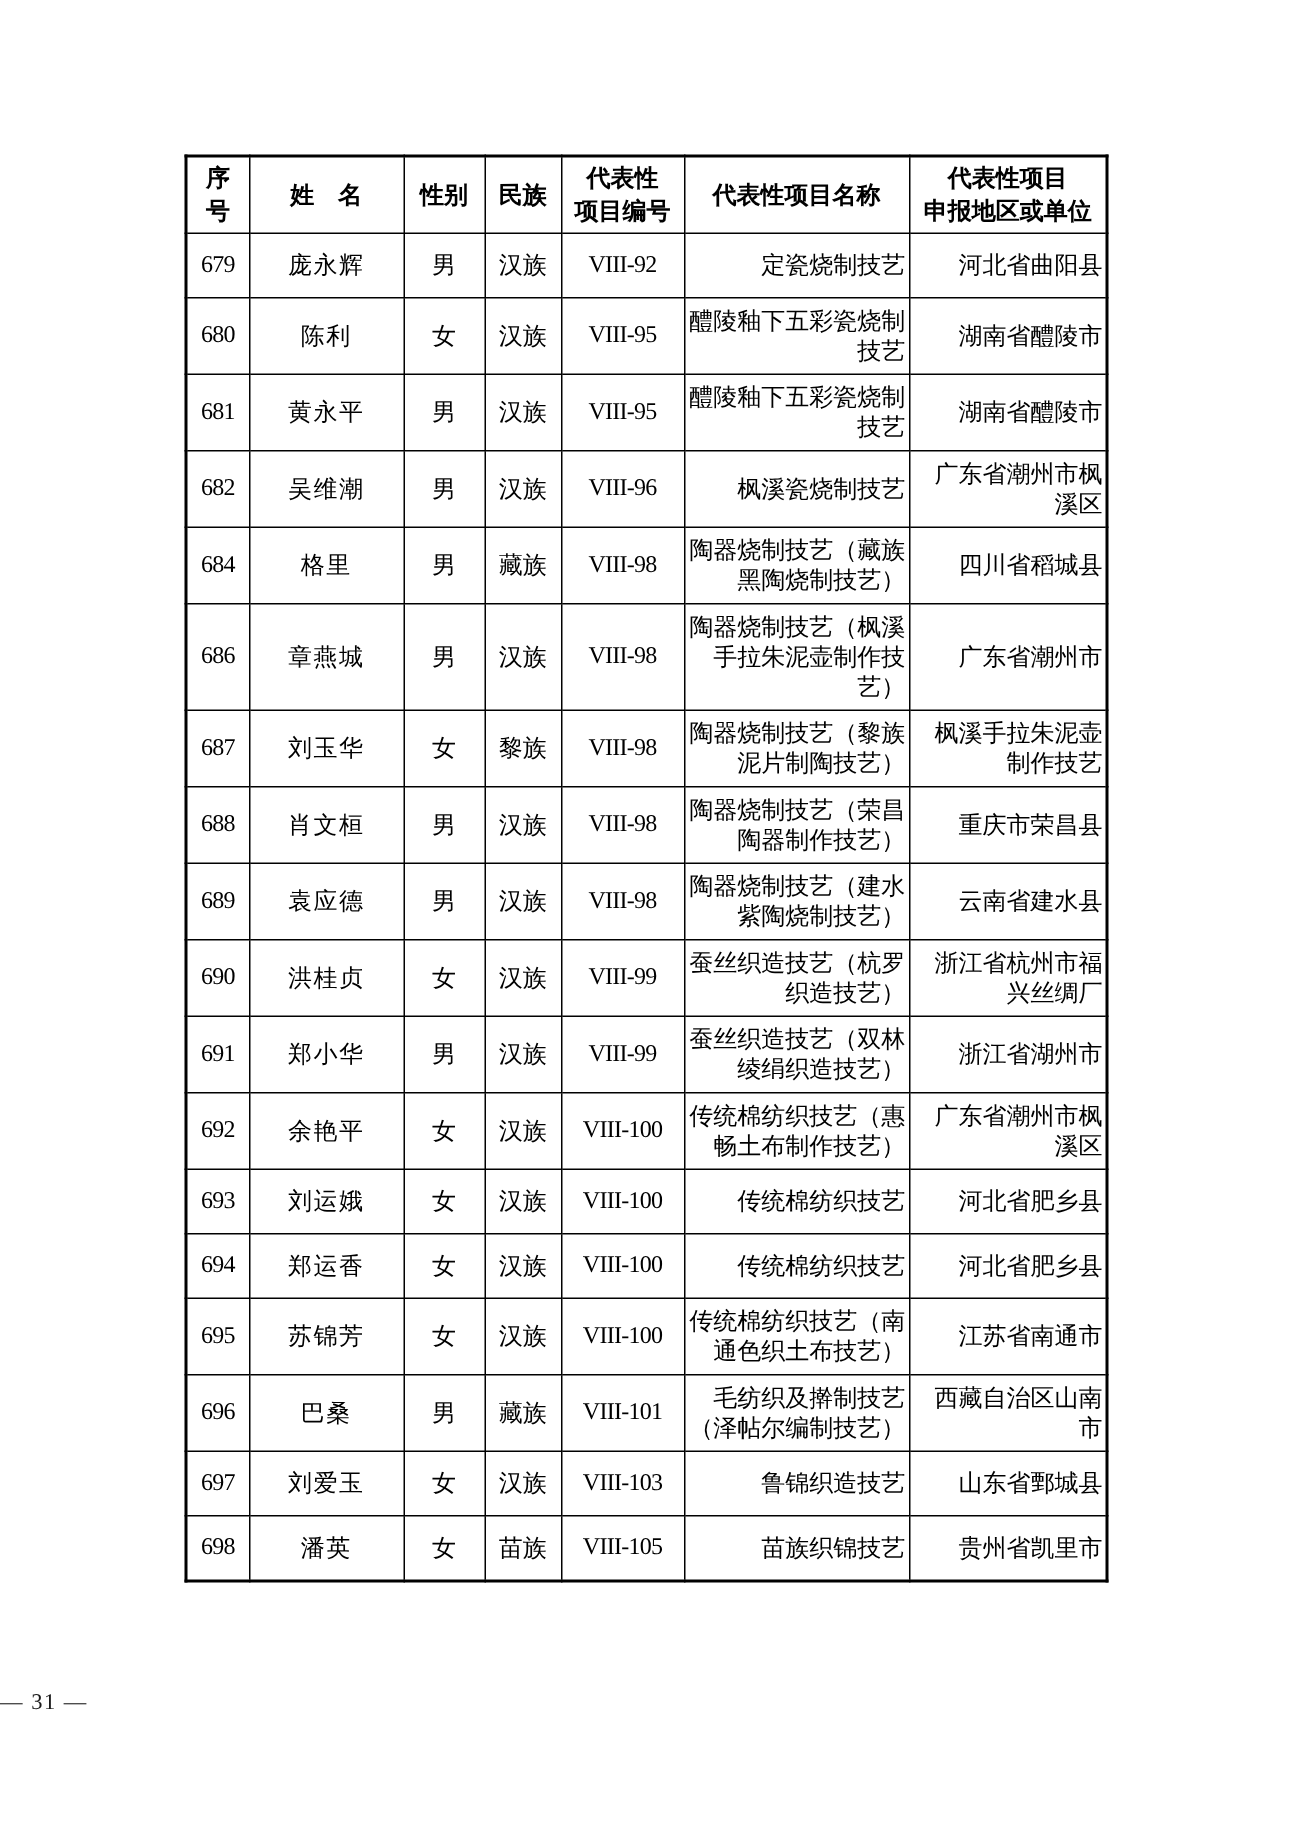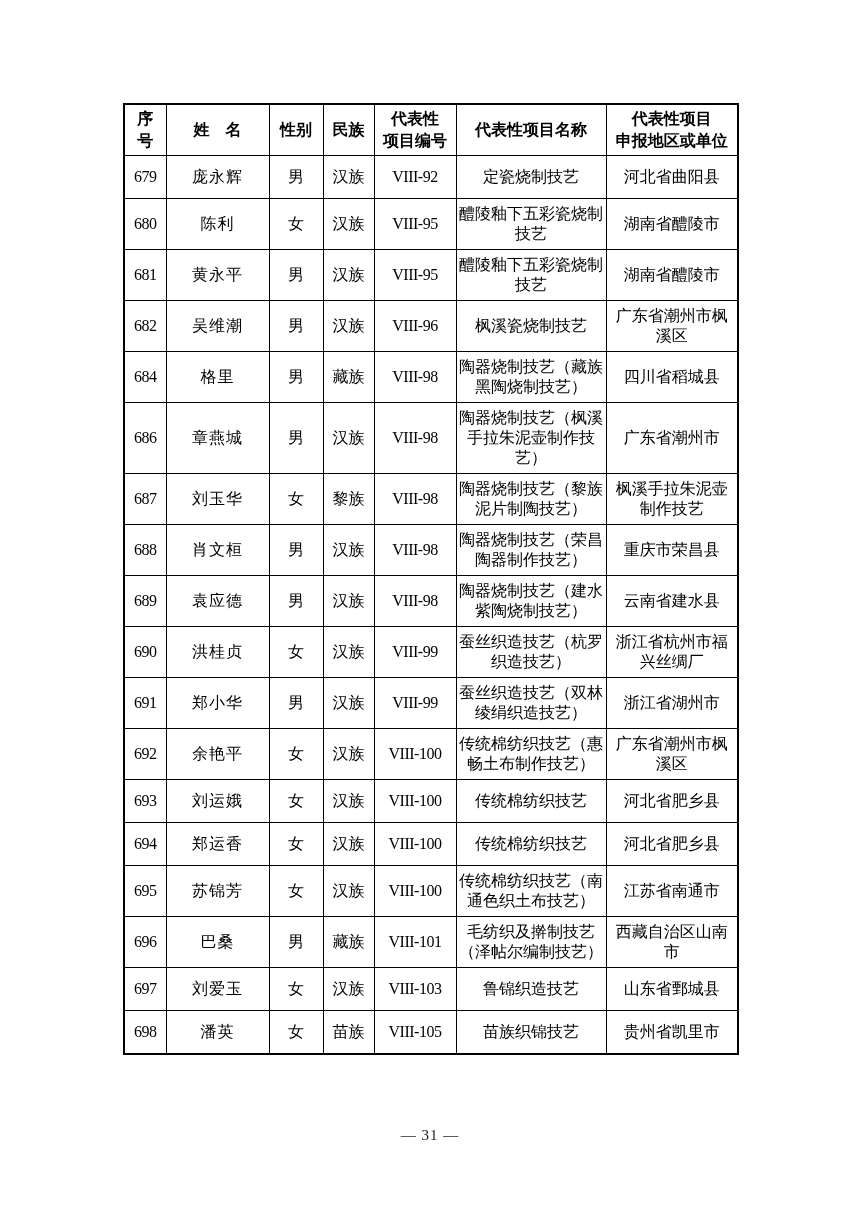--- a/index.html
+++ b/index.html
@@ -37,33 +37,33 @@
   }
   table.inheritors td {
     font-size: 16px;
     line-height: 20px;
     padding: 5px 2px;
     height: 32px;
     vertical-align: middle;
     word-break: break-all;
   }
   td.cell-center { text-align: center; }
-  td.cell-left   { text-align: center; padding-left: 8px; padding-right: 2px; }
+  td.cell-left   { text-align: right; padding-left: 8px; padding-right: 2px; }
   td.cell-seq, td.cell-projno {
     font-family: Liberation Serif, serif;
     font-size: 15px;
     letter-spacing: -0.5px;
   }
   td.cell-name { letter-spacing: 1px; }
   .footer {
     position: absolute;
     left: 0;
     right: 0;
     top: 1127px;
-    text-align: center;
+    text-align: left;
     font-family: "Liberation Serif", "DejaVu Serif", serif;
     font-size: 15px;
     color: #1a1a1a;
     letter-spacing: 1px;
   }
 </style>
 </head>
 <body>
 
 <div class="page">

